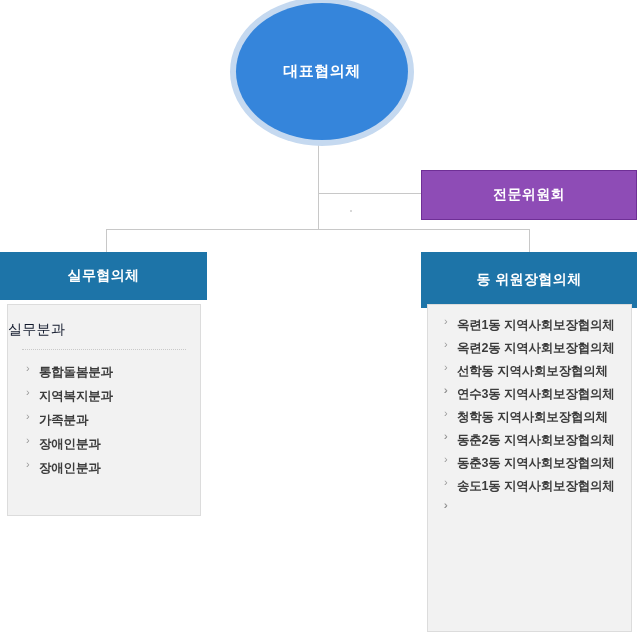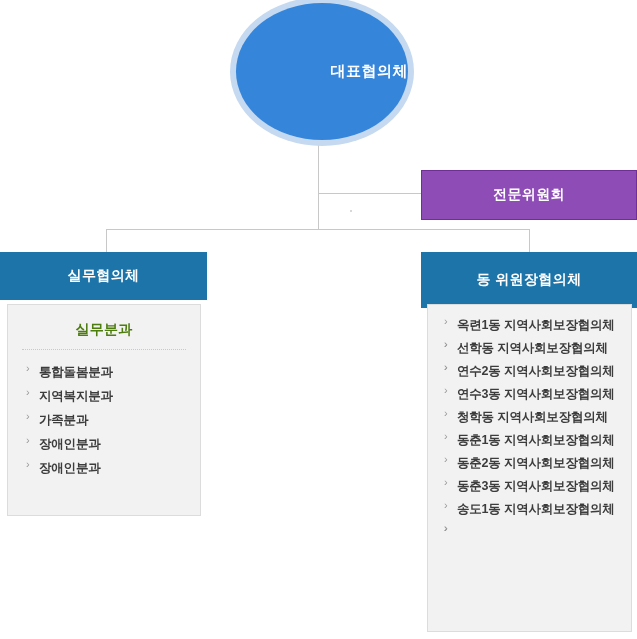--- a/index.html
+++ b/index.html
@@ -45,21 +45,21 @@
     position: absolute;
     left: 236px;
     top: 3px;
     width: 172px;
     height: 137px;
     border-radius: 50%;
     background: #3585db;
     box-shadow: 0 0 0 6px #c5d9f0;
     display: flex;
     align-items: center;
-    justify-content: flex-end;
+    justify-content: center;
   }
   #root-node .node-label {
     color: #ffffff;
     font-size: 15px;
     font-weight: bold;
     letter-spacing: .5px;
   }
 
   
   .hdr-box {
@@ -96,24 +96,24 @@
   .panel {
     position: absolute;
     background: #f2f2f2;
     border: 1px solid #dcdcdc;
     box-sizing: border-box;
   }
   #practical-panel { left: 7px;  top: 304px; width: 194px; height: 212px; }
   #dong-panel      { left: 427px; top: 304px; width: 205px; height: 328px; }
 
   .panel-title {
-    text-align: center;
+    text-align: left;
     font-size: 14px;
-    font-weight: bold;
-    color: #4d7c0f;
+    font-weight: normal;
+    color: #0f172a;
     padding-top: 16px;
     padding-bottom: 10px;
     letter-spacing: .3px;
   }
   .panel-divider {
     border-top: 1px dotted #c9c9c9;
     margin: 0 14px 14px 14px;
     height: 0;
   }
   .panel-list {
@@ -182,27 +182,27 @@
       <li><span class="bullet-icon">›</span><span>지역복지분과</span></li>
       <li><span class="bullet-icon">›</span><span>가족분과</span></li>
       <li><span class="bullet-icon">›</span><span>장애인분과</span></li>
       <li><span class="bullet-icon">›</span><span>장애인분과</span></li>
     </ul>
   </div>
 
   <div class="panel" id="dong-panel">
     <ul class="panel-list">
       <li><span class="bullet-icon">›</span><span>옥련1동 지역사회보장협의체</span></li>
-      <li><span class="bullet-icon">›</span></li>
+      <li><span class="bullet-icon">›</span><span>옥련2동 지역사회보장협의체</span></li>
       <li><span class="bullet-icon">›</span><span>선학동 지역사회보장협의체</span></li>
       <li><span class="bullet-icon">›</span></li>
-      <li><span class="bullet-icon">›</span><span>연수2동 지역사회보장협의체</span></li>
+      <li><span class="bullet-icon">›</span></li>
       <li><span class="bullet-icon">›</span><span>연수3동 지역사회보장협의체</span></li>
       <li><span class="bullet-icon">›</span><span>청학동 지역사회보장협의체</span></li>
-      <li><span class="bullet-icon">›</span><span>동춘1동 지역사회보장협의체</span></li>
+      <li><span class="bullet-icon">›</span></li>
       <li><span class="bullet-icon">›</span><span>동춘2동 지역사회보장협의체</span></li>
       <li><span class="bullet-icon">›</span><span>동춘3동 지역사회보장협의체</span></li>
       <li><span class="bullet-icon">›</span><span>송도1동 지역사회보장협의체</span></li>
       <li><span class="bullet-icon">›</span></li>
       <li><span class="bullet-icon">›</span></li>
       <li><span class="bullet-icon">›</span></li>
 
     </ul>
   </div>
 

